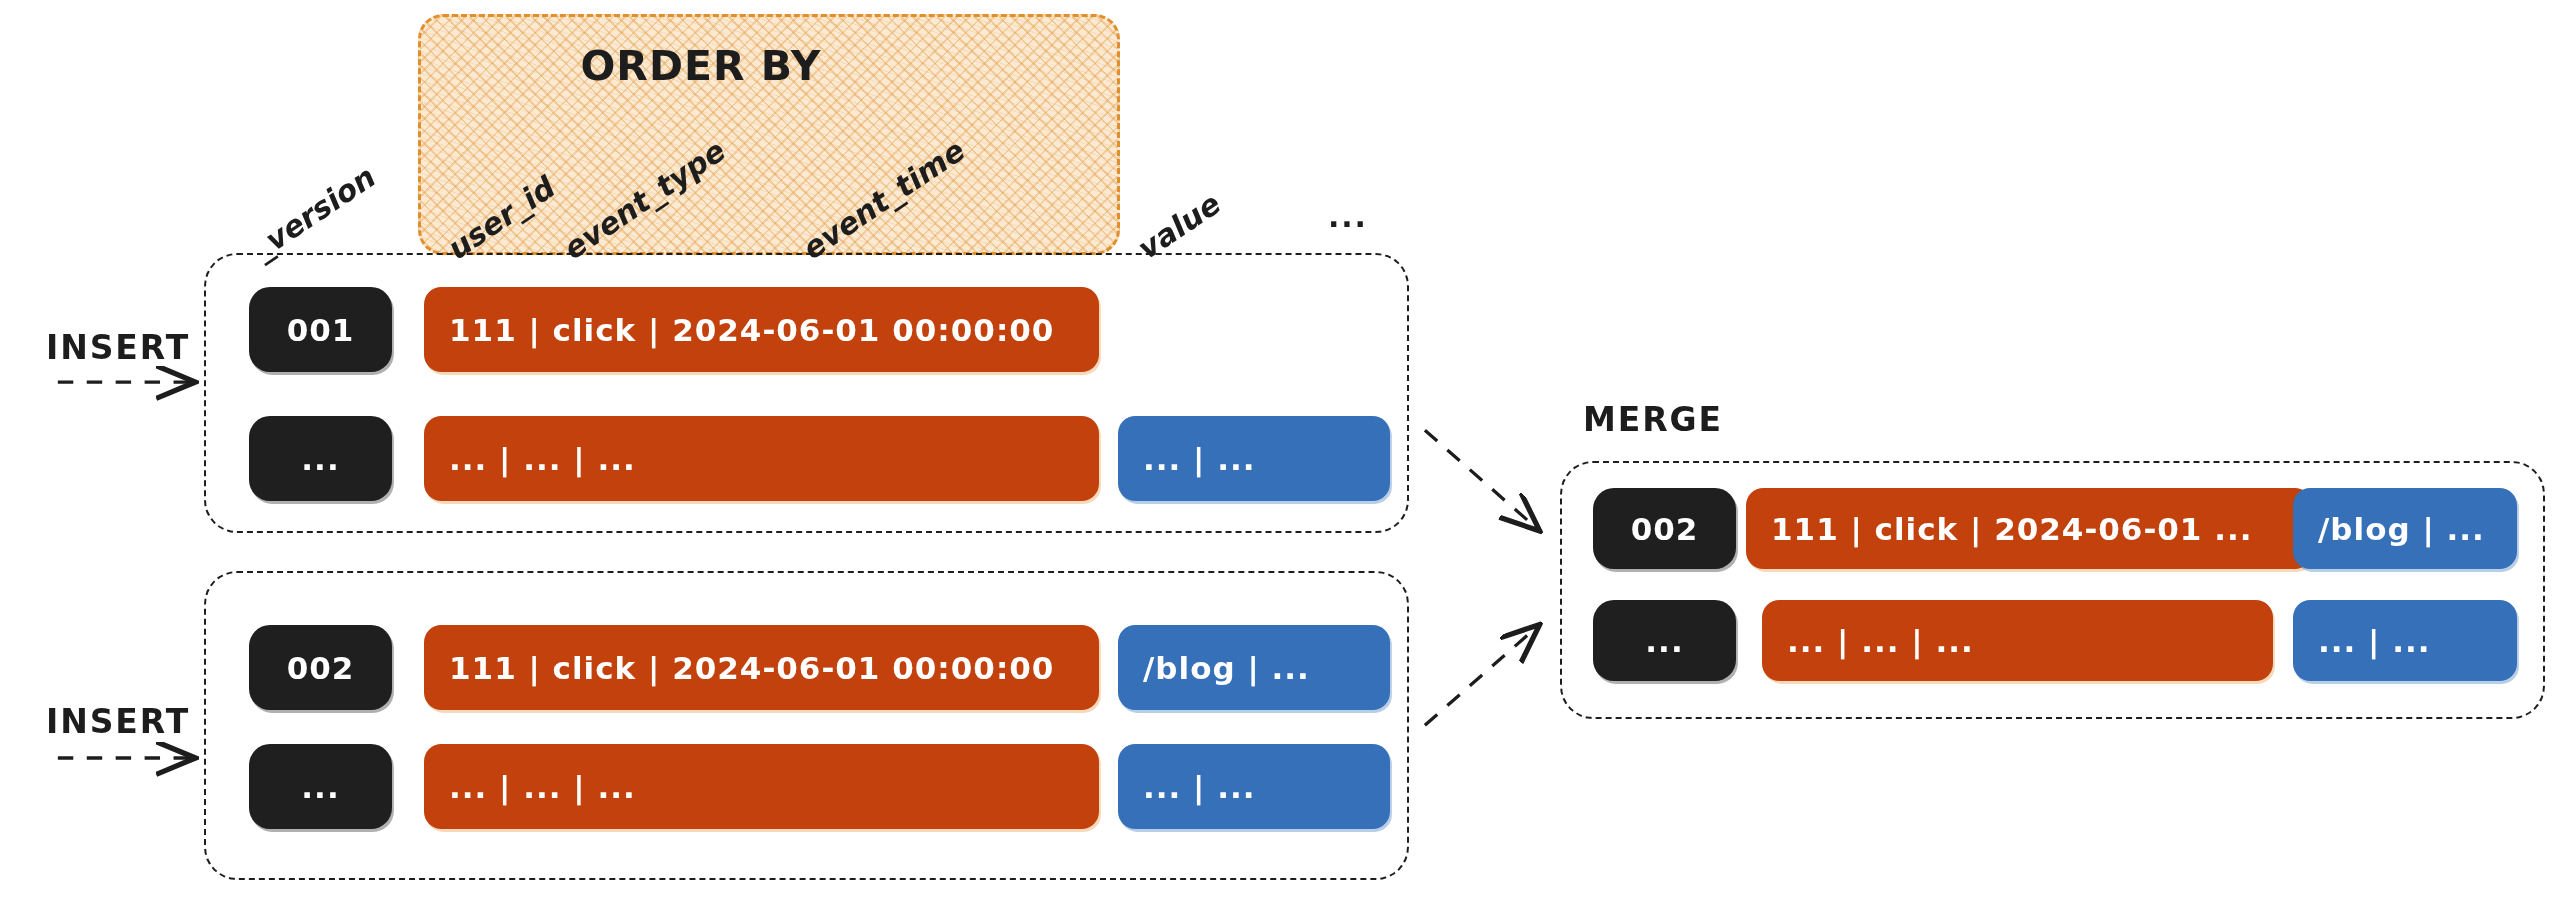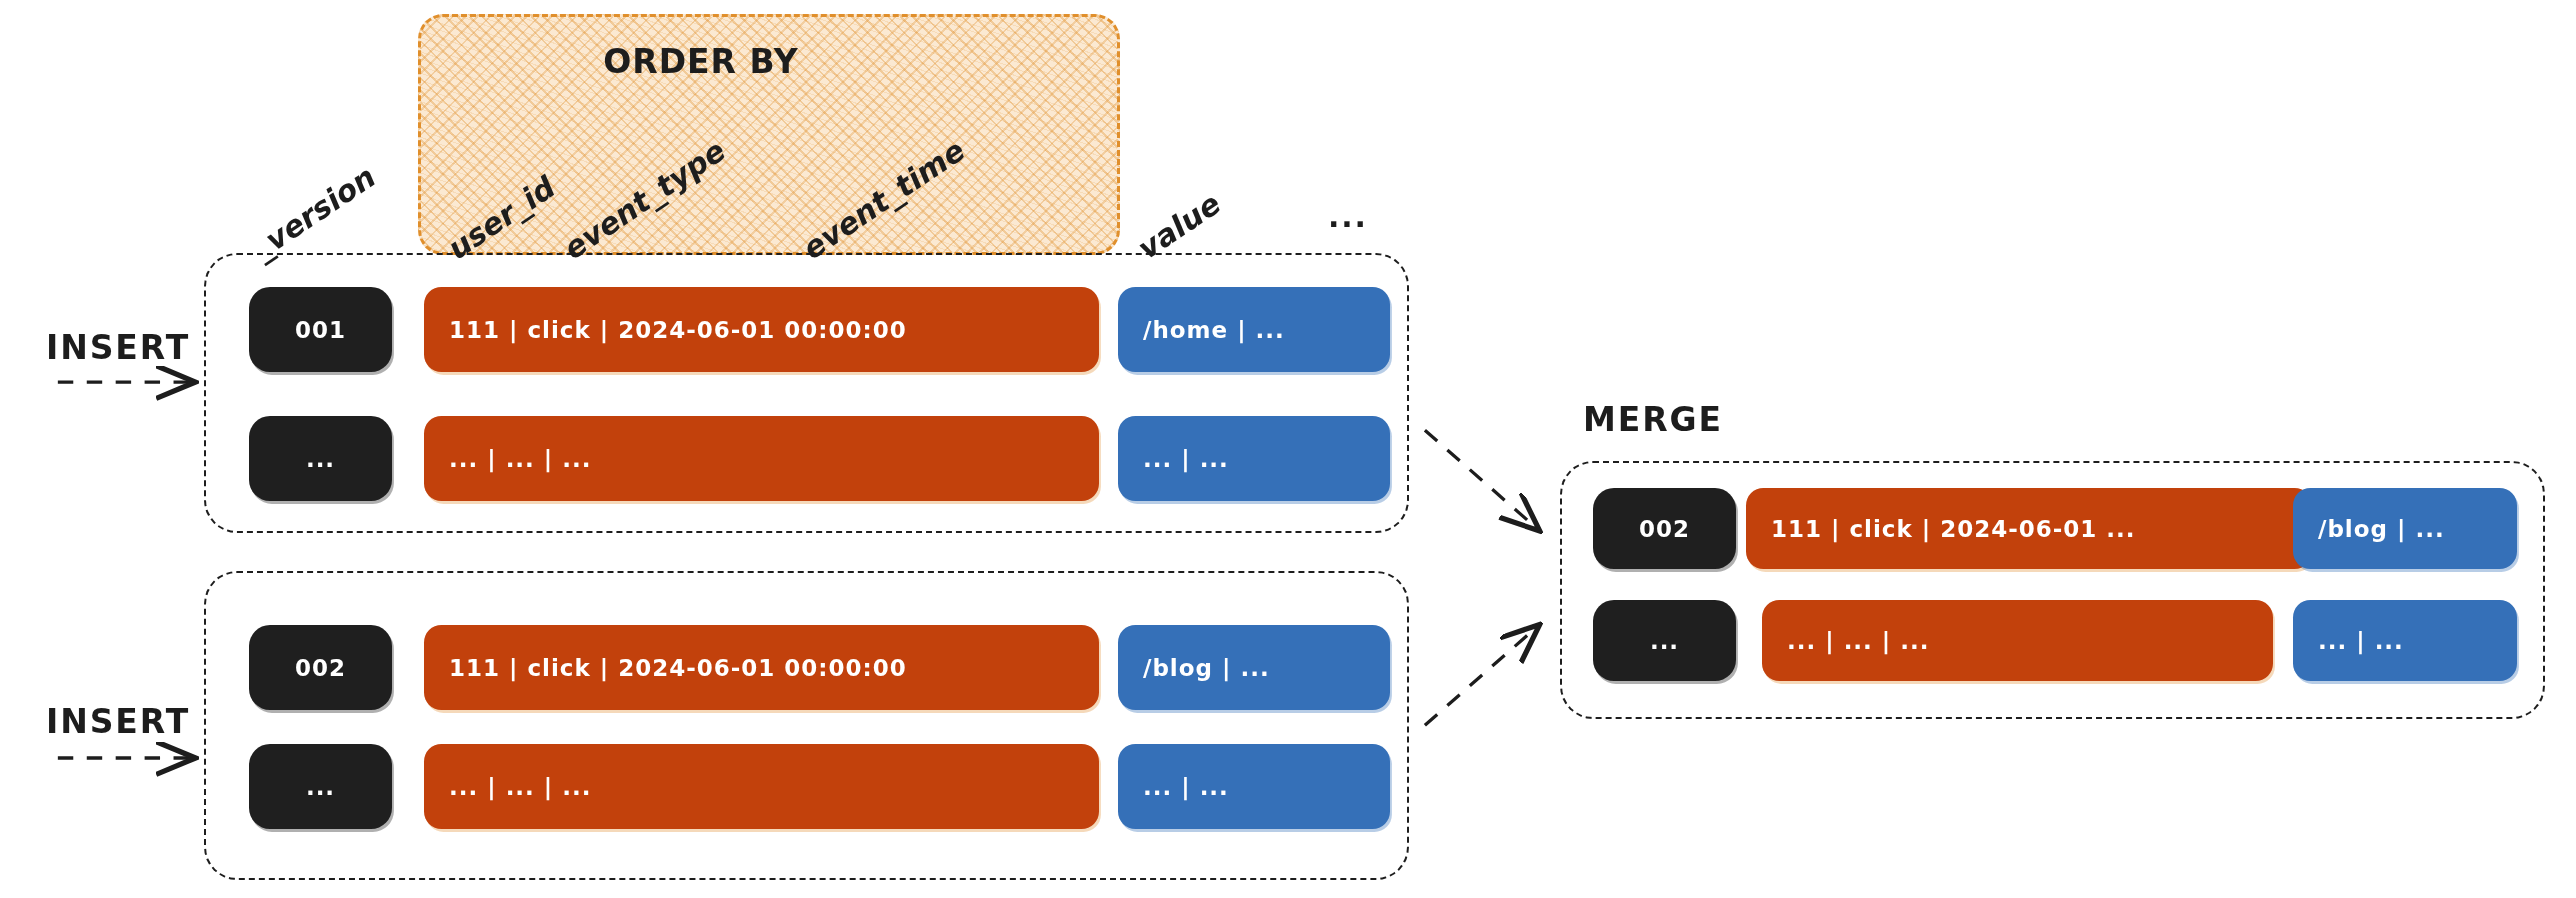--- a/index.html
+++ b/index.html
@@ -48,21 +48,21 @@
       repeating-linear-gradient(-45deg, rgba(224,143,44,.30) 0 1.9px, rgba(255,255,255,0) 1.9px 8.7px),
       repeating-linear-gradient(20deg, rgba(224,143,44,.16) 0 1px, rgba(255,255,255,0) 1px 6.7px);
     box-sizing: border-box;
   }
   #orderby-title {
     position: absolute;
     left: 418px;
     top: 42px;
     width: 566px;
     text-align: center;
-    font-size: 33px;
+    font-size: 41px;
   }
 
   
   .col-label {
     position: absolute;
     font-size: 30px;
     font-style: italic;
     font-weight: 700;
     transform-origin: left bottom;
     transform: rotate(-34deg);
@@ -85,21 +85,21 @@
   }
 
   
   .cell {
     position: absolute;
     box-sizing: border-box;
     display: flex;
     align-items: center;
     color: #ffffff;
     font-weight: 700;
-    font-size: 23px;
+    font-size: 31px;
     letter-spacing: 1px;
     white-space: nowrap;
     overflow: hidden;
   }
   .cell.version {
     background: #1f1f1f;
     border-radius: 21px;
     justify-content: center;
     box-shadow: 1.9px 2.9px 0 rgba(30,30,30,.35);
   }
@@ -152,21 +152,20 @@
   <div class="col-label" style="left:1151px; top:231px;">value</div>
 
   <div class="dots-label" style="left:1328px; top:199px;">...</div>
 
   <div class="side-label hand" style="left:46px; top:328px;">INSERT</div>
 
   <div class="group-box" style="left:204px; top:253px; width:1205px; height:280px;"></div>
 
   <div class="cell version" style="left:249px; top:287px; width:143px; height:85px;">001</div>
   <div class="cell key" style="left:424px; top:287px; width:675px; height:85px;">111  |  click  | 2024-06-01 00:00:00</div>
-  <div class="cell value" style="left:1118px; top:287px; width:272px; height:85px;">/home  | ...</div>
 
   <div class="cell version" style="left:249px; top:416px; width:143px; height:85px;">...</div>
   <div class="cell key" style="left:424px; top:416px; width:675px; height:85px;">...   |   ...     | ...</div>
   <div class="cell value" style="left:1118px; top:416px; width:272px; height:85px;">...     |  ...</div>
 
   <div class="side-label hand" style="left:46px; top:702px;">INSERT</div>
 
   <div class="group-box" style="left:204px; top:571px; width:1205px; height:309px;"></div>
 
   <div class="cell version" style="left:249px; top:625px; width:143px; height:85px;">002</div>

